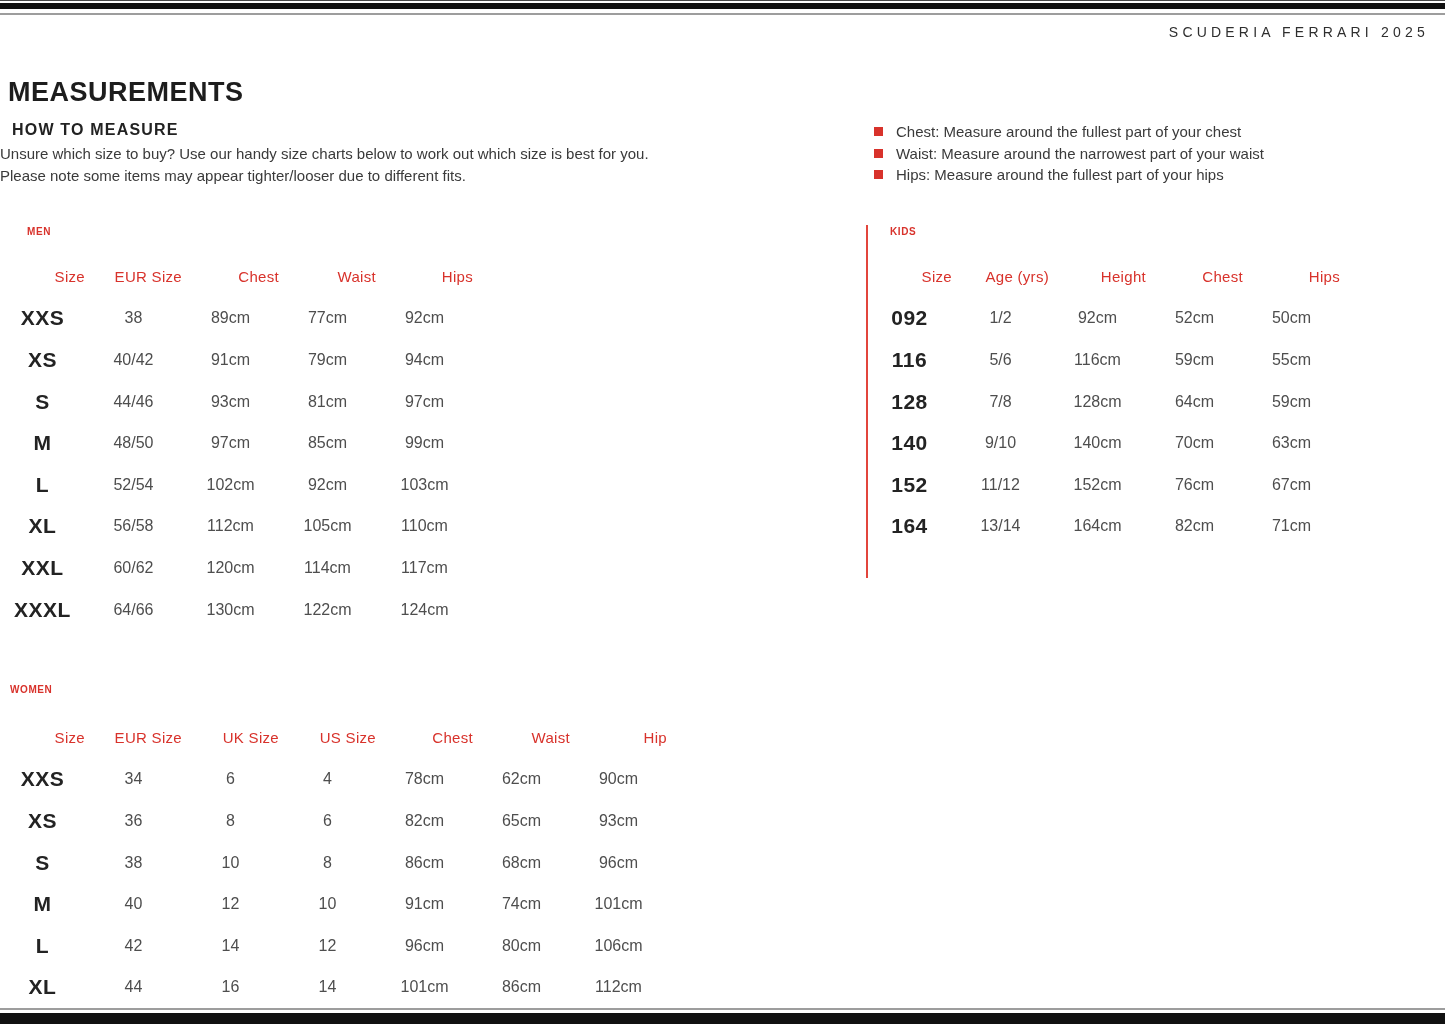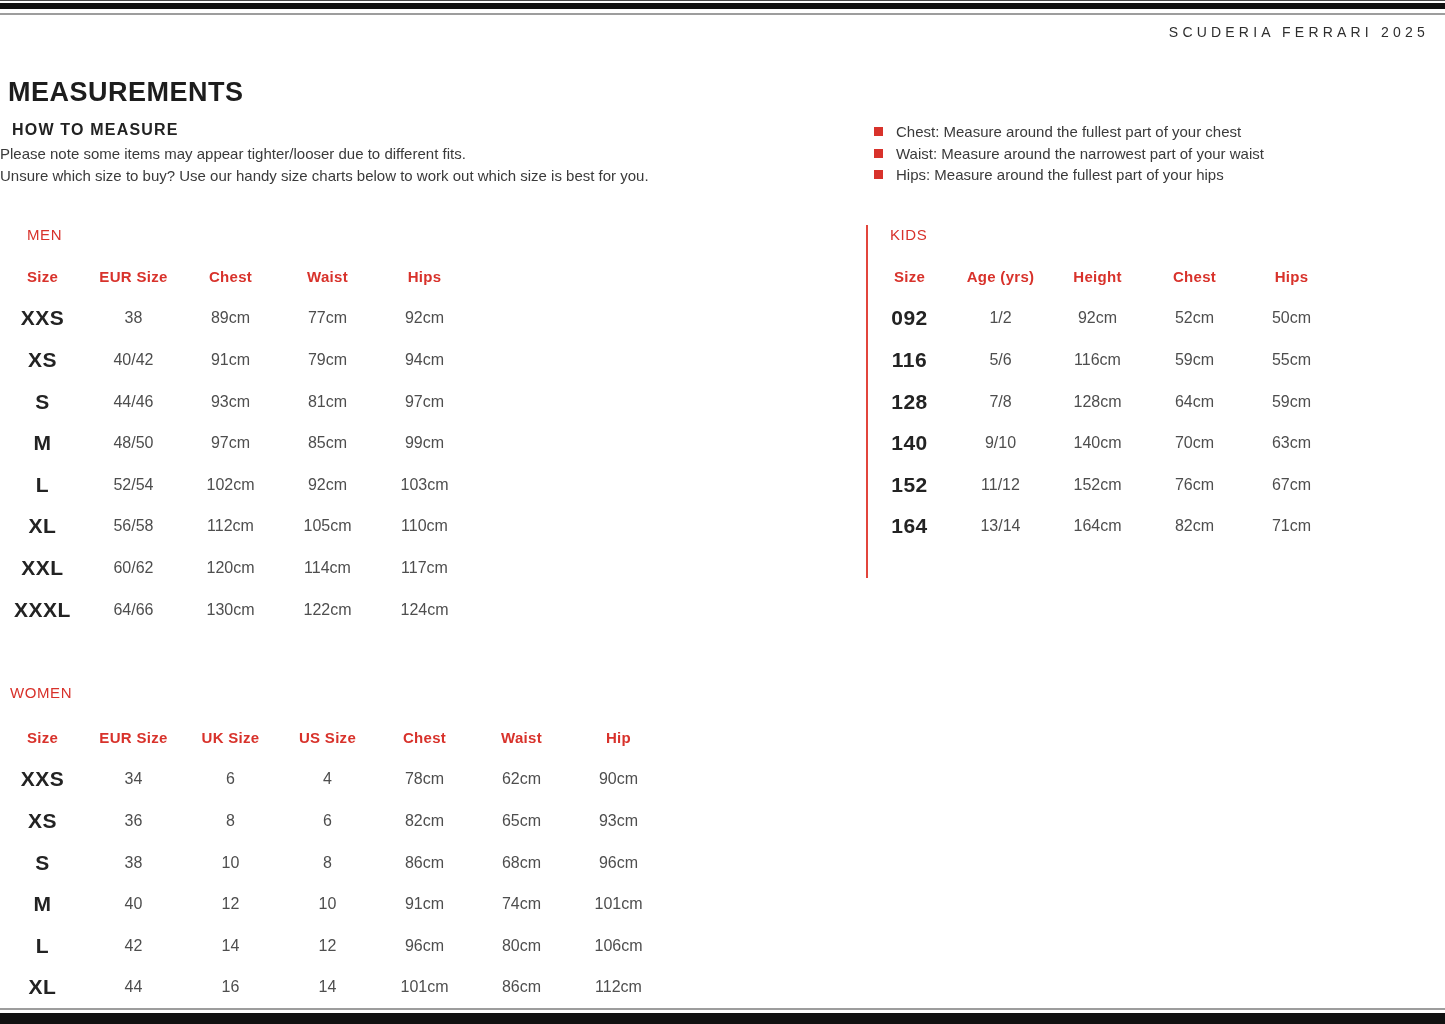--- a/index.html
+++ b/index.html
@@ -34,39 +34,39 @@
   .bullets{
     position:absolute;left:874px;top:121px;margin:0;padding:0;list-style:none;
     font-size:15px;line-height:21.5px;color:#3a3a3a;
   }
   .bullets li{display:flex;align-items:flex-start;white-space:nowrap;}
   .bullet-sq{
     flex:0 0 auto;width:9px;height:9px;margin:6px 13px 0 0;background:var(--accent,#d8322b);
   }
 
   .sec-title{
-    position:absolute;font-size:15px;font-weight:normal;letter-spacing:0.6px;
+    position:absolute;font-size:10px;font-weight:bold;letter-spacing:0.6px;
     color:var(--accent,#d8322b);white-space:nowrap;
   }
   .sec-title.men{left:27px;top:226px;}
   .sec-title.kids{left:890px;top:226px;}
   .sec-title.women{left:10px;top:684px;}
 
   .kids-divider{
     position:absolute;left:866px;top:225px;width:2px;height:353px;
     background:var(--divider,#e2453c);
   }
 
   table.size-table{
     position:absolute;border-collapse:collapse;table-layout:fixed;
   }
   table.size-table tr{height:41.6px;}
   table.size-table th{
-    color:var(--accent,#d8322b);font-weight:bold;font-size:15px;
-    letter-spacing:0.3px;text-align:center;padding:0;vertical-align:middle;white-space:nowrap;
+    color:var(--accent,#d8322b);font-weight:normal;font-size:15px;
+    letter-spacing:0.3px;text-align:right;padding:0;vertical-align:middle;white-space:nowrap;
   }
   table.size-table td{
     text-align:center;font-size:16px;color:#4e4e4e;padding:0;
     vertical-align:middle;white-space:nowrap;
   }
   table.size-table td.first{
     font-weight:bold;color:#232323;font-size:21px;letter-spacing:0.5px;
   }
   table.size-table th:first-child{width:85px;}
   table.men-table{left:0;top:256px;width:473px;}
@@ -81,22 +81,22 @@
   <div class="edge-line-top"></div>
   <div class="bar-top"></div>
   <div class="rule-top"></div>
 
   <div class="brand">SCUDERIA FERRARI 2025</div>
 
   <h1 class="title">MEASUREMENTS</h1>
 
   <div class="howto-heading">HOW TO MEASURE</div>
   <div class="howto-text">
+    <span>Unsure which size to buy? Use our handy size charts below to work out which size is best for you.</span>
     <span>Please note some items may appear tighter/looser due to different fits.</span>
-    <span>Unsure which size to buy? Use our handy size charts below to work out which size is best for you.</span>
   </div>
 
   <ul class="bullets">
     <li>
       <span class="bullet-sq"></span>
       <span>Chest: Measure around the fullest part of your chest</span>
     </li>
     <li>
       <span class="bullet-sq"></span>
       <span>Waist: Measure around the narrowest part of your waist</span>

